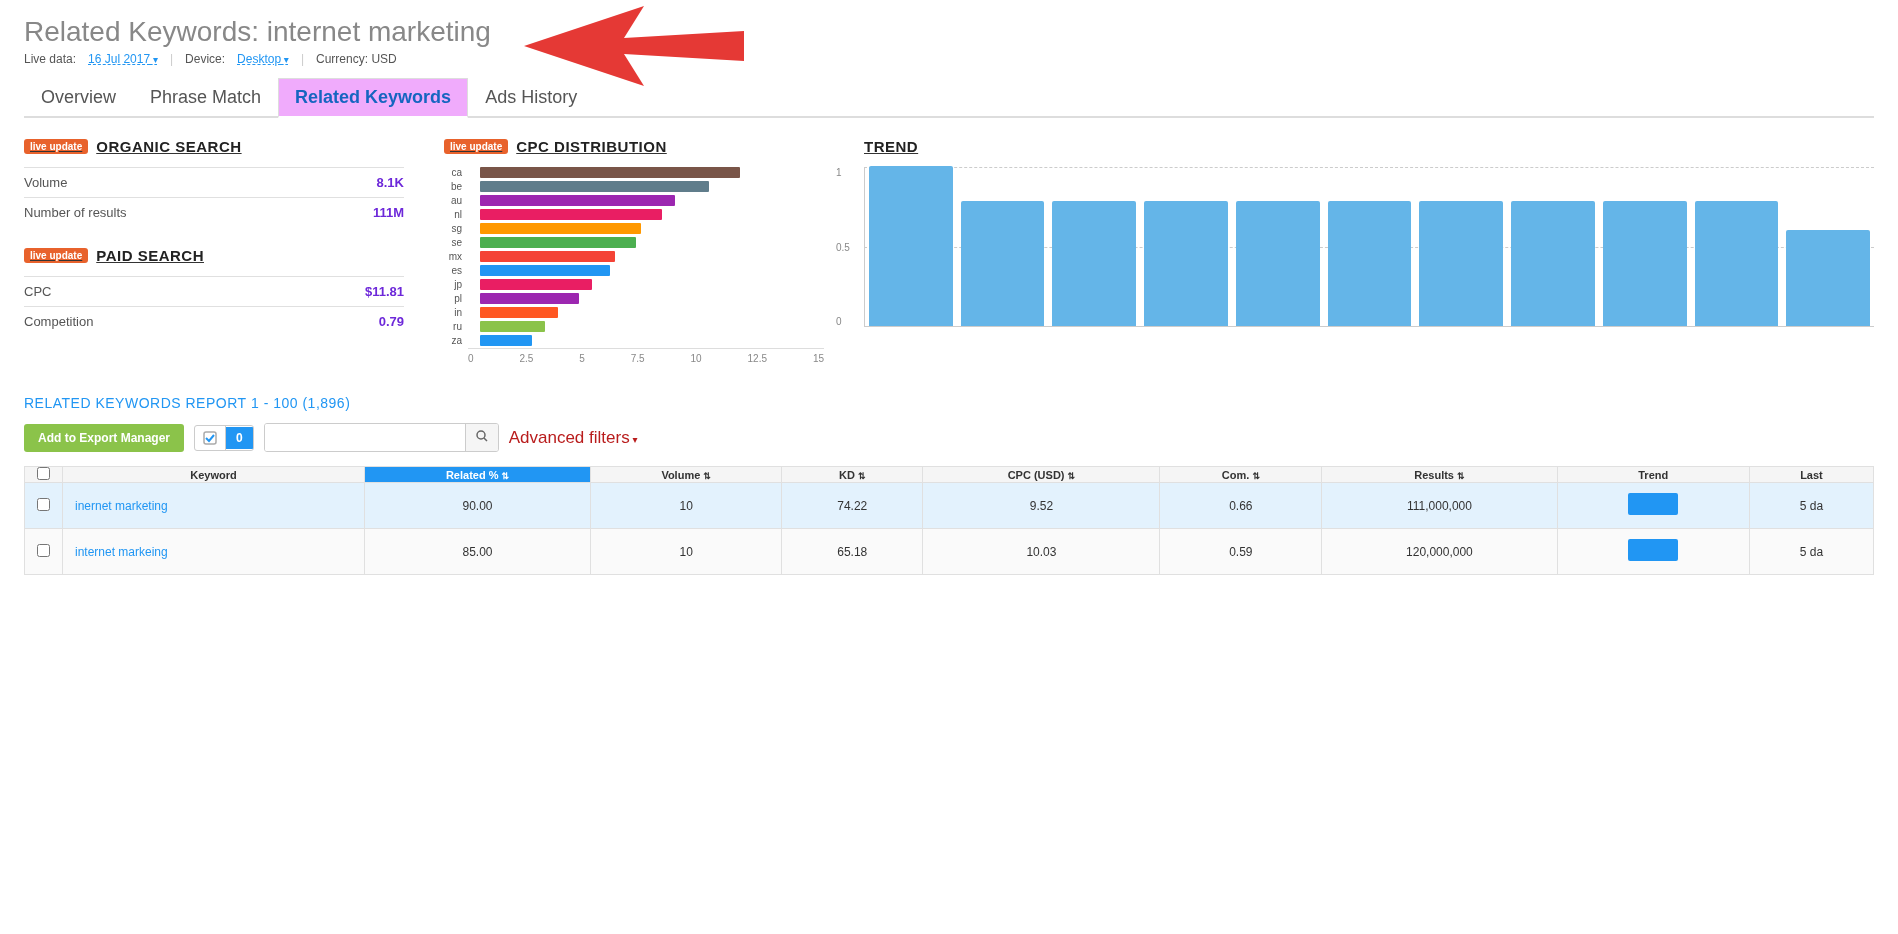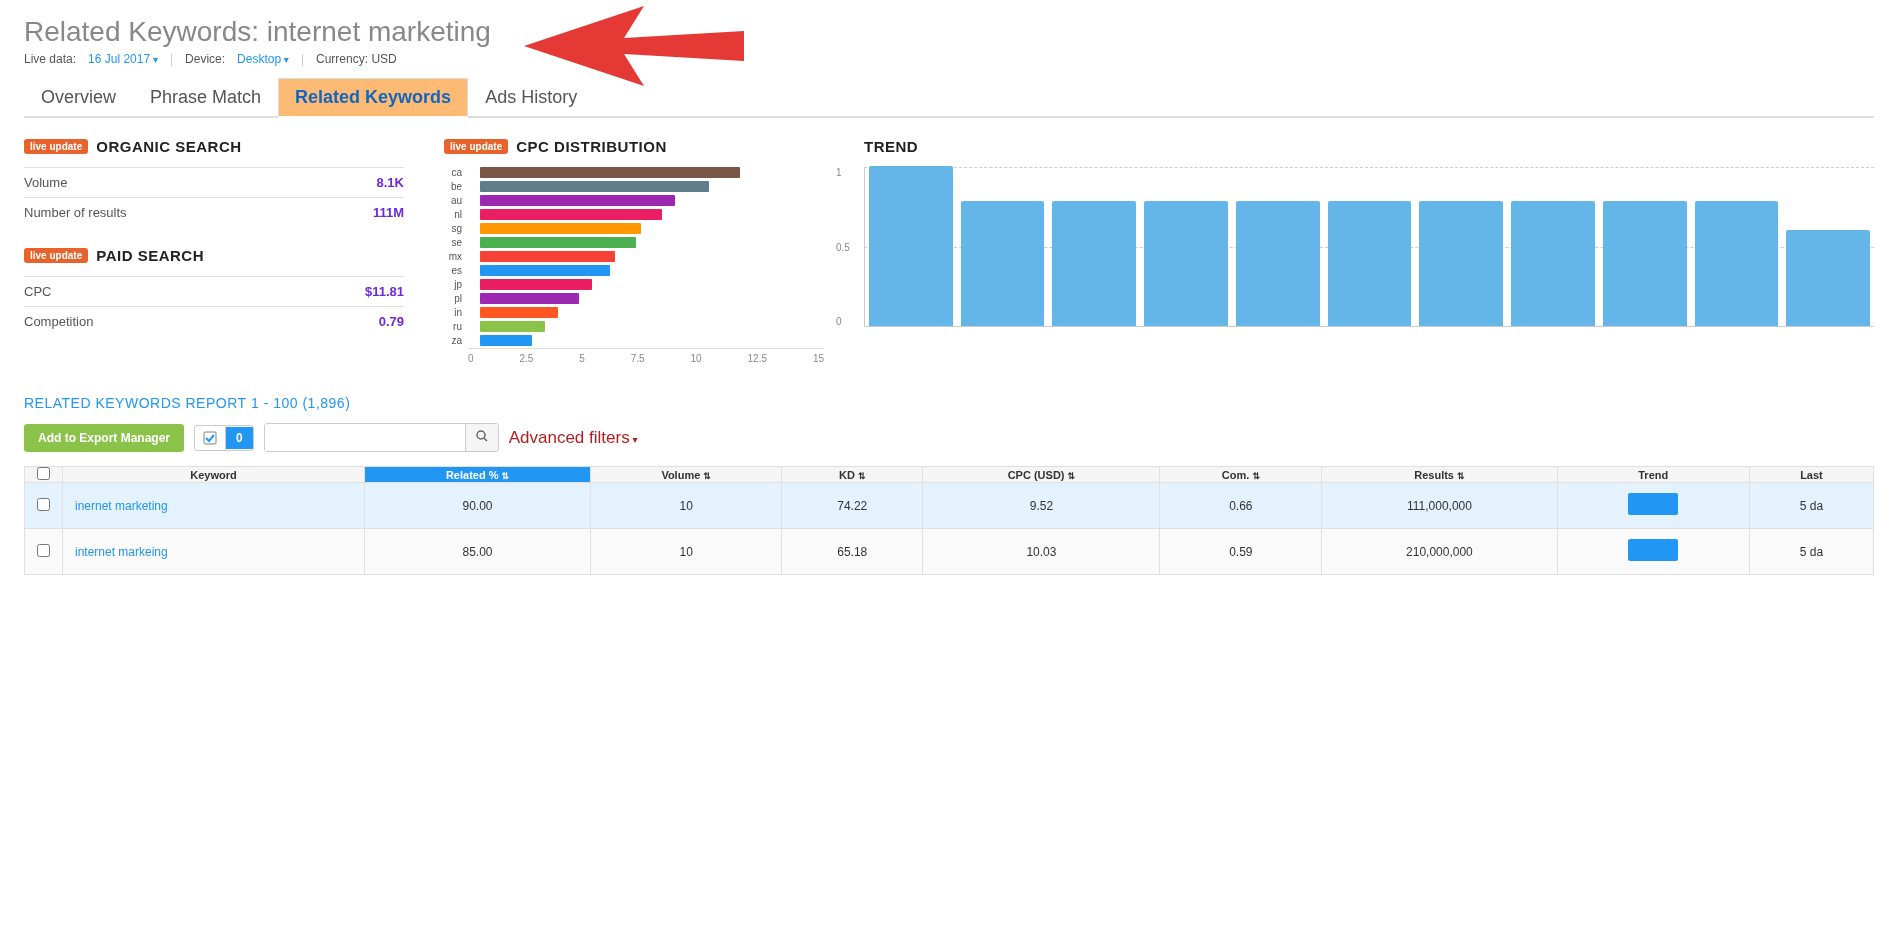--- a/index.html
+++ b/index.html
@@ -2,36 +2,36 @@
 <html><head>
   <meta charset="utf-8">
   <style>
     * { box-sizing: border-box; margin: 0; padding: 0; }
     body { font-family: Arial, sans-serif; background: #fff; color: #333; font-size: 13px; overflow-x: hidden; }
 
     .page-container { padding: 16px 24px; max-width: 1898px; }
     .page-title { font-size: 28px; font-weight: 300; color: #222; }
     .page-title span { color: #888; font-weight: 300; }
     .page-subtitle { font-size: 12px; color: #555; margin-top: 4px; display: flex; gap: 12px; align-items: center; }
-    .page-subtitle a { color: #2196f3; text-decoration-style: dashed; cursor: pointer; }
+    .page-subtitle a { color: #2196f3; text-decoration: underline; text-decoration-style: dashed; cursor: pointer; }
     .page-subtitle .sep { color: #ccc; }
     .dropdown-link { color: #2196f3; cursor: pointer; }
     .dropdown-link::after { content: " ▾"; font-size: 10px; }
 
     
     .tabs-bar { display: flex; border-bottom: 2px solid #ddd; margin-bottom: 20px; margin-top: 12px; }
     .tab { padding: 8px 16px; cursor: pointer; font-size: 18px; color: #555; border: 1px solid transparent; border-bottom: none; margin-bottom: -2px; }
-    .tab.active { color: #1565c0; border: 1px solid #ddd; border-bottom: 2px solid #fff; background: #fdba74; font-weight: 600; }
+    .tab.active { color: #1565c0; border: 1px solid #ddd; border-bottom: 2px solid #fff; background: #f0abfc; font-weight: 600; }
 
     
     .stats-row { display: flex; gap: 0; margin-bottom: 28px; }
 
     
     .organic-section { width: 380px; flex-shrink: 0; }
-    .section-header { display: flex; align-items: center; gap: 8px; margin-bottom: 12px; }
+    .section-header { display: flex; align-items: center; gap: 8px; margin-bottom: 12px; text-decoration: underline; }
     .live-badge { background: #e8622c; color: #fff; font-size: 10px; font-weight: 700; padding: 2px 6px; border-radius: 3px; text-transform: lowercase; }
     .section-title { font-size: 15px; font-weight: 700; color: #222; letter-spacing: 0.5px; text-transform: uppercase; }
 
     .stat-row { display: flex; justify-content: space-between; border-top: 1px solid #e0e0e0; padding: 7px 0; }
     .stat-label { color: #555; }
     .stat-value { font-weight: 600; color: #6d28d9; }
 
     .paid-section { margin-top: 20px; }
 
     
@@ -327,20 +327,20 @@
       <td>5 da</td>
     </tr>
           <tr>
       <td><input type="checkbox" style=""></td>
       <td class="keyword-col"><a href="#">internet markeing</a></td>
       <td style="background:">85.00</td>
       <td>10</td>
       <td>65.18</td>
       <td>10.03</td>
       <td>0.59</td>
-      <td>210,000,000</td>
+      <td>120,000,000</td>
       <td><span class="trend-mini"></span></td>
       <td>5 da</td>
     </tr>
         </tbody>
     </table>
   </div>
 </div>
 
 </body></html>

